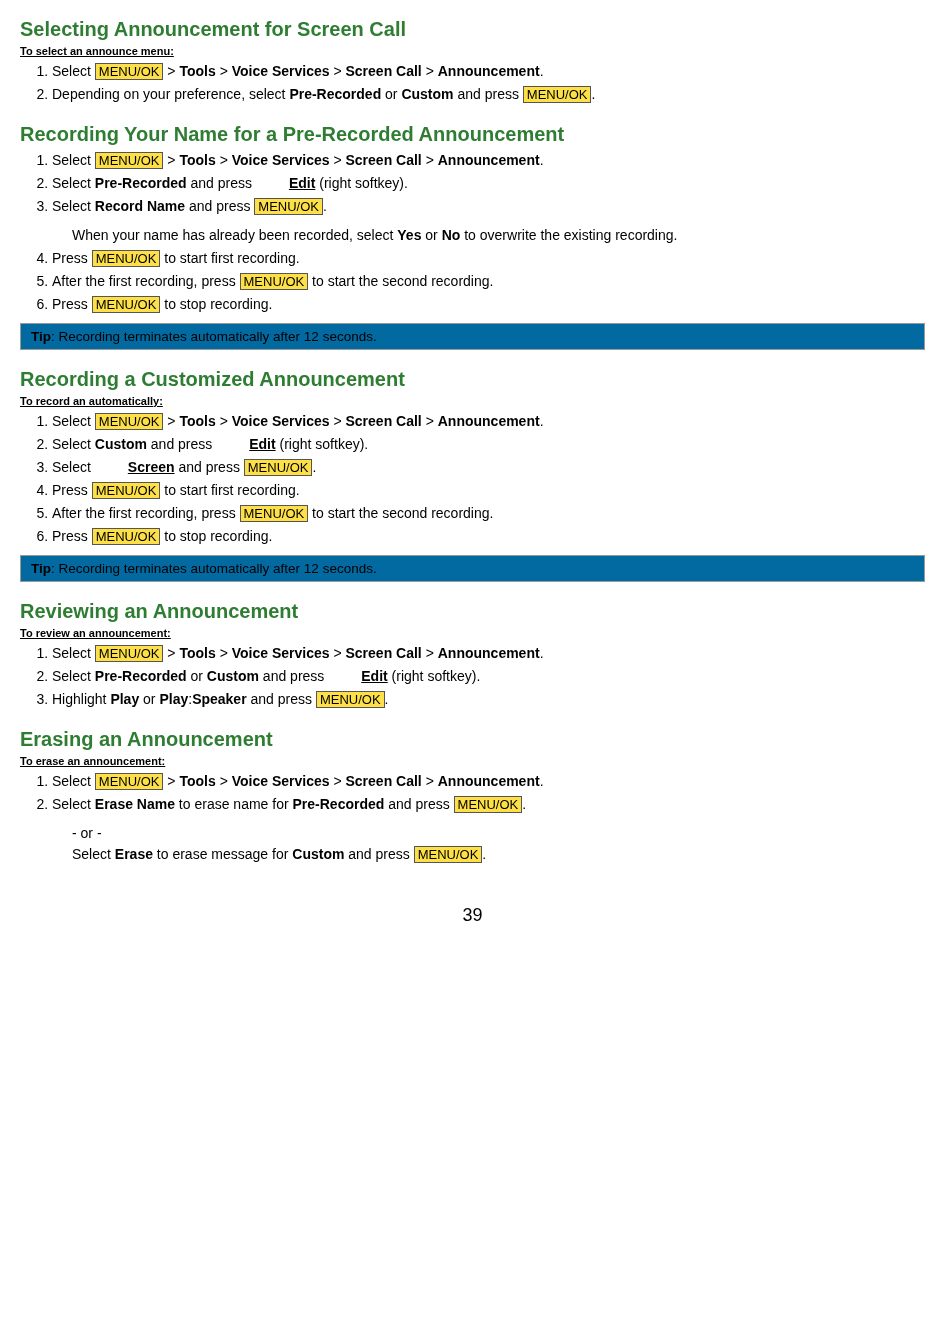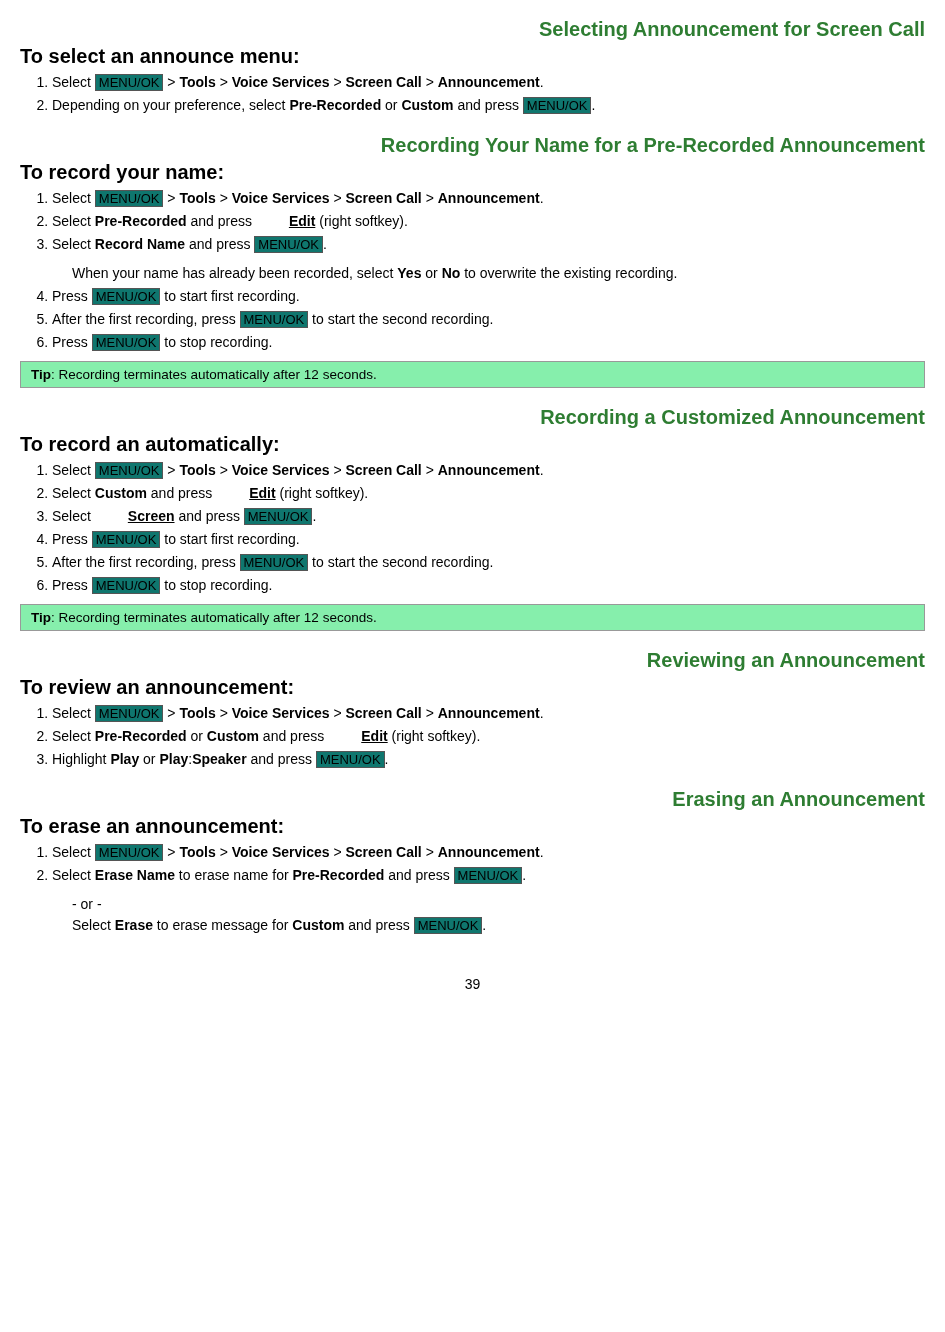--- a/index.html
+++ b/index.html
@@ -10,65 +10,65 @@
       color: #000000;
       width: 945px;
       min-height: 1332px;
       padding: 18px 20px 40px 20px;
     }
     h1.section-title {
       font-size: 20px;
       color: #2e7d32;
       font-weight: bold;
       margin-bottom: 4px;
-      text-align: right;
     }
     h2.sub-title {
-      font-size: 20px;
+      font-size: 11px;
       font-weight: bold;
+      text-decoration: underline;
       margin-bottom: 4px;
     }
     ol {
       margin-left: 32px;
       margin-bottom: 8px;
     }
     ol li {
       margin-bottom: 2px;
       line-height: 1.5;
     }
     .section {
       margin-bottom: 18px;
     }
     .tip-box {
       border: 1px solid #999;
-      background: #86efac;
+      background: #0369a1;
       padding: 5px 10px;
       font-size: 13.5px;
     }
     .tip-box .tip-label {
       font-weight: bold;
     }
     .kbd {
       border: 1px solid #555;
       padding: 0px 3px;
       font-size: 13px;
       display: inline;
-      background: #0f766e;
+      background: #fde047;
     }
     .bold { font-weight: bold; }
     .underline { text-decoration: underline; margin-left: 33px; }
     .indent-sub {
       margin-left: 52px;
       line-height: 1.5;
       margin-bottom: 2px;
     }
     .page-num {
       text-align: center;
       margin-top: 40px;
-      font-size: 14px;
+      font-size: 18px;
     }
     .or-line {
       margin-left: 52px;
       line-height: 1.5;
     }
   </style>
 </head>
 <body>
 
 <div class="section">
@@ -79,21 +79,20 @@
       Select <span class="kbd">MENU/OK</span> &gt; <span class="bold">Tools</span> &gt; <span class="bold">Voice Services</span> &gt; <span class="bold">Screen Call</span> &gt; <span class="bold">Announcement</span>.
     </li>
     <li>
       Depending on your preference, select <span class="bold">Pre-Recorded</span> or <span class="bold">Custom</span> and press <span class="kbd">MENU/OK</span>.
     </li>
   </ol>
 </div>
 
 <div class="section">
   <h1 class="section-title">Recording Your Name for a Pre-Recorded Announcement</h1>
-  <h2 class="sub-title">To record your name:</h2>
   <ol>
     <li>
       Select <span class="kbd">MENU/OK</span> &gt; <span class="bold">Tools</span> &gt; <span class="bold">Voice Services</span> &gt; <span class="bold">Screen Call</span> &gt; <span class="bold">Announcement</span>.
     </li>
     <li>
       Select <span class="bold">Pre-Recorded</span> and press <span class="bold"><span class="underline">Edit</span></span> (right softkey).
     </li>
     <li>
       Select <span class="bold">Record Name</span> and press <span class="kbd">MENU/OK</span>.
     </li>

